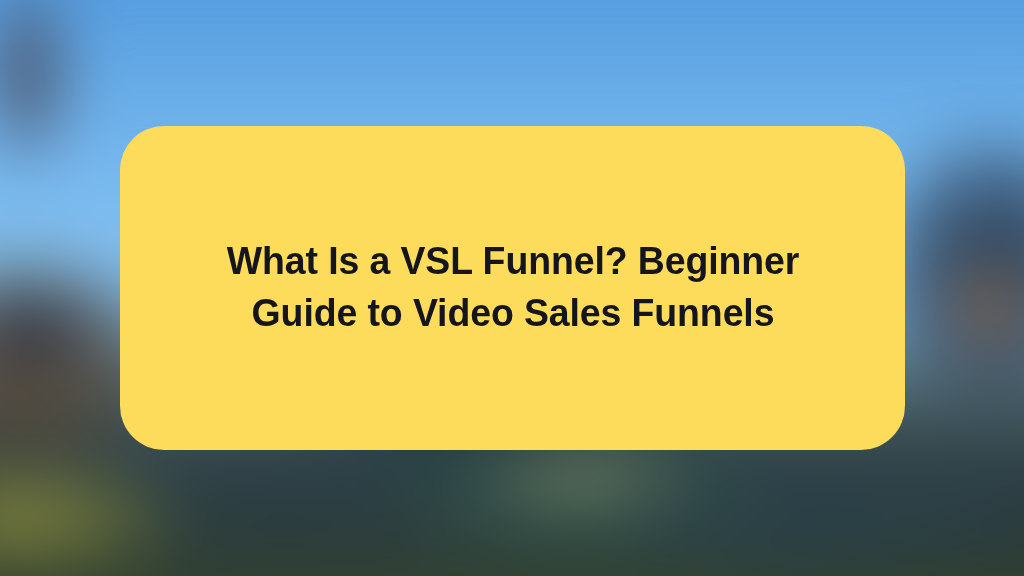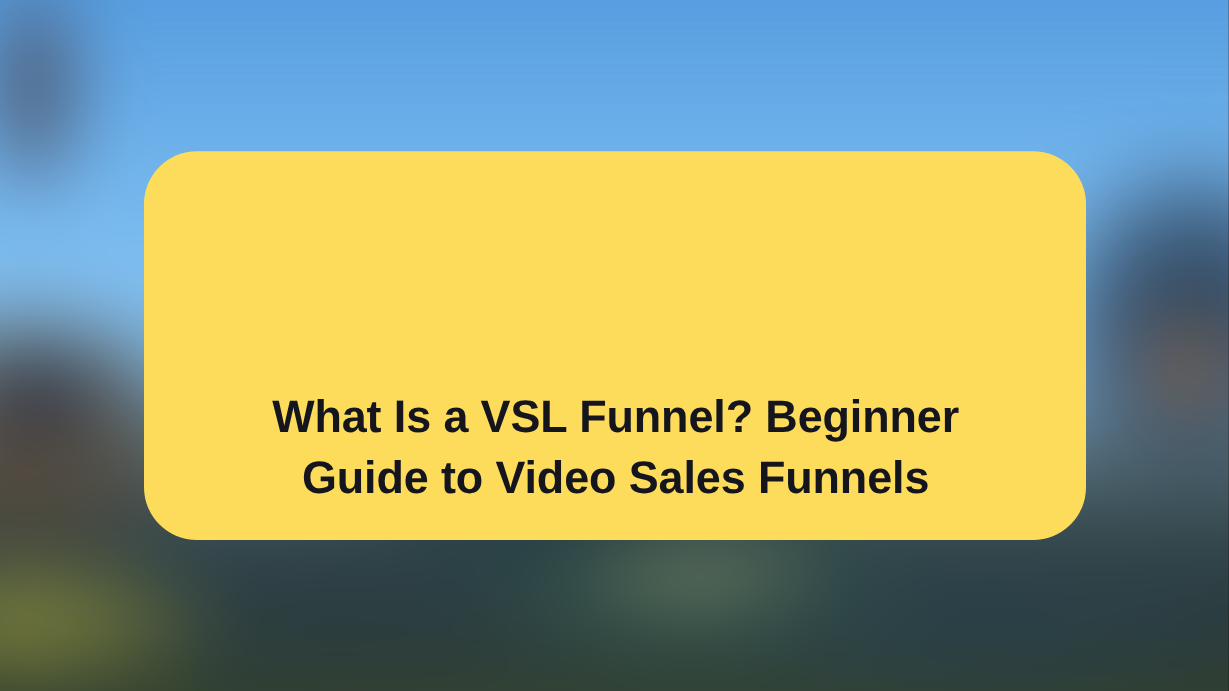--- a/index.html
+++ b/index.html
@@ -146,21 +146,21 @@
   .card {
     position: absolute;
     left: 120px;
     top: 126px;
     width: 785px;
     height: 324px;
     z-index: 2;
     border-radius: 44px;
     background: #fddc5c;
     display: flex;
-    align-items: flex-end;
+    align-items: center;
     justify-content: center;
     box-sizing: border-box;
     padding: 24px 48px;
   }
 
   .card-title {
     margin: 0;
     text-align: center;
     color: #15151d;
     font-family: "Liberation Sans", "DejaVu Sans", sans-serif;

